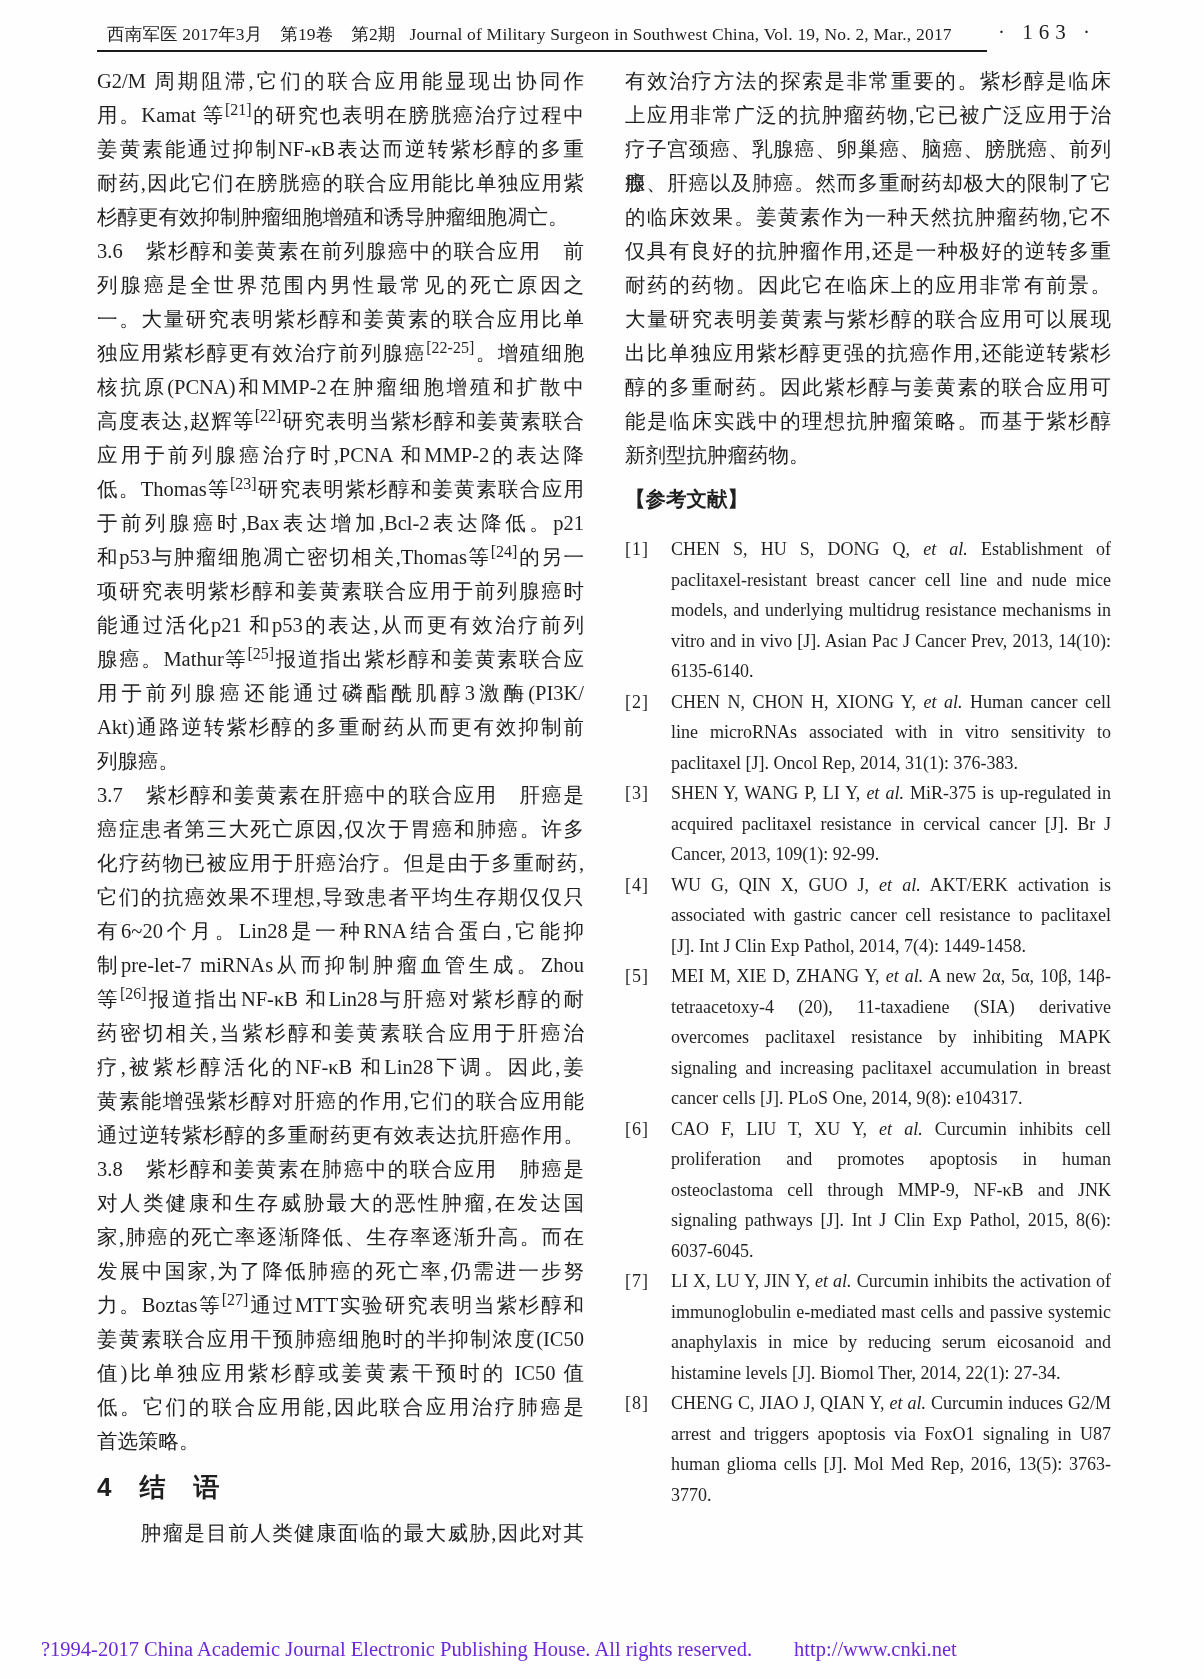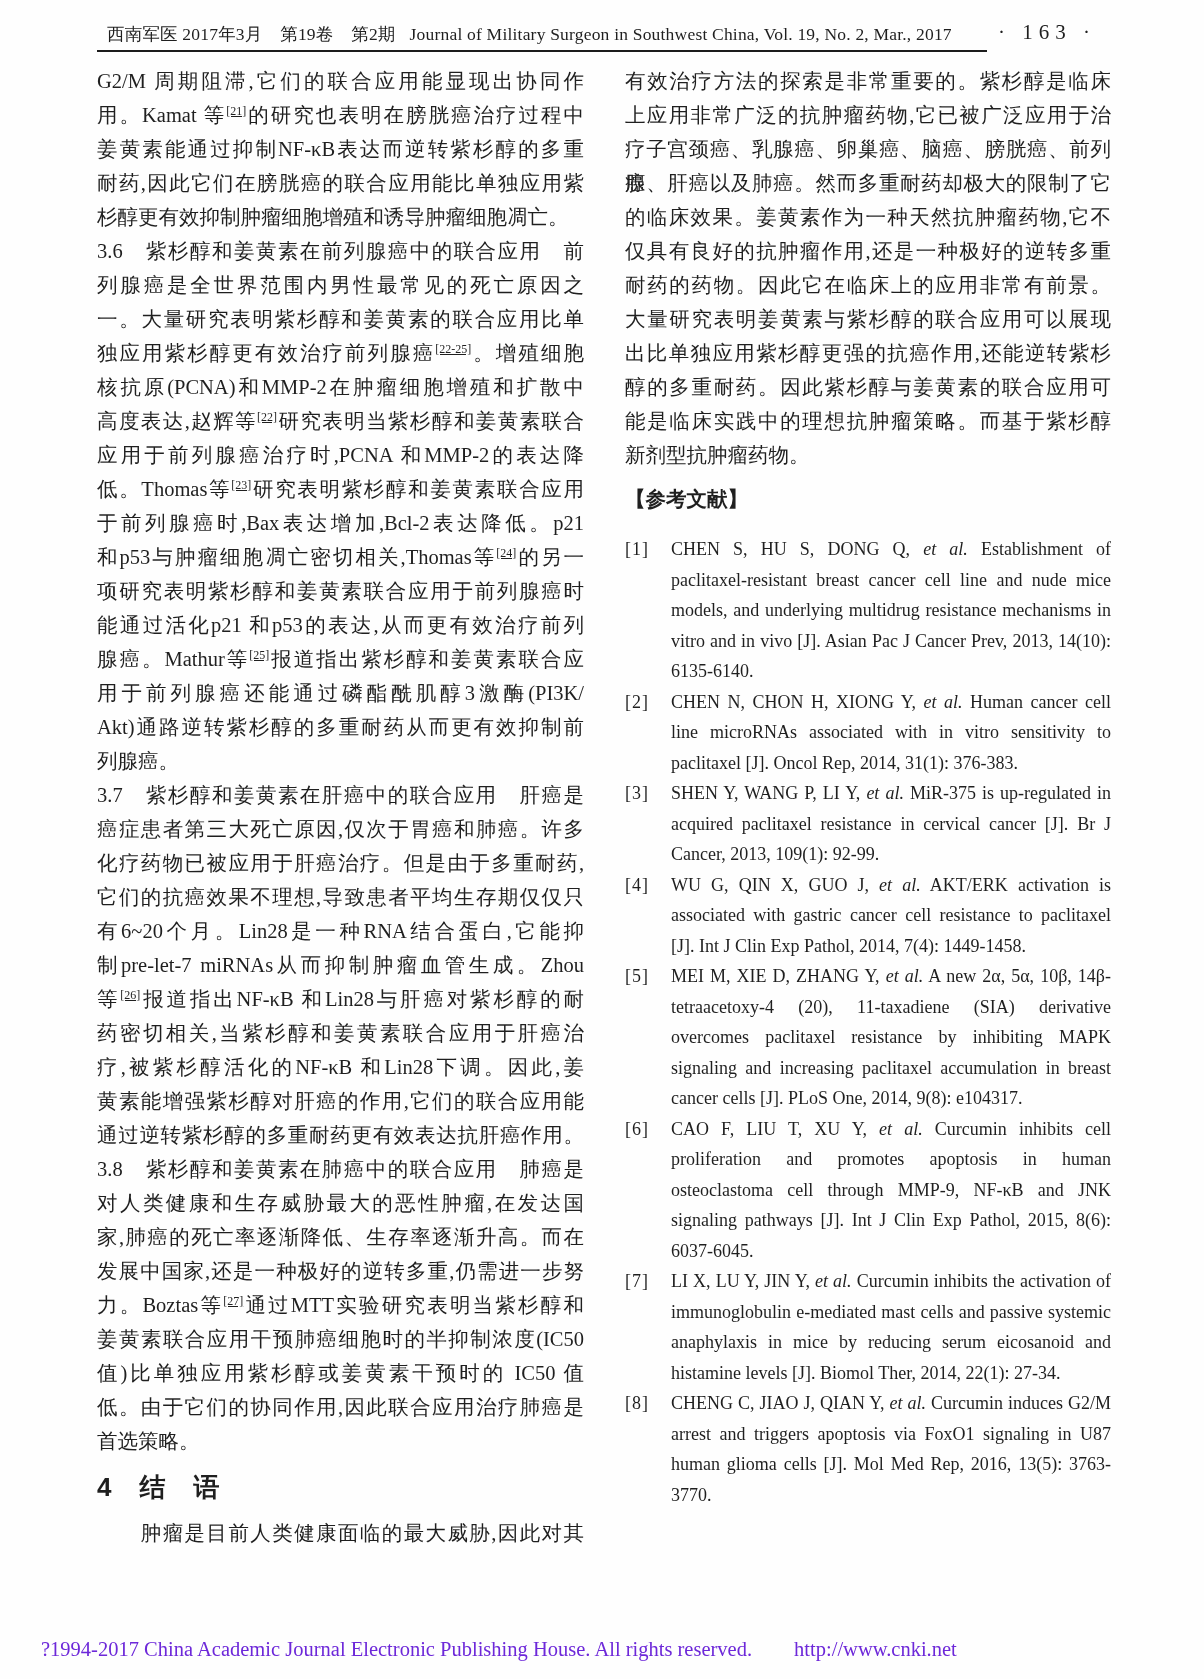--- a/index.html
+++ b/index.html
@@ -41,21 +41,21 @@
     font-size: 20.5px;
     line-height: 34px;
     height: 34px;
     text-align: justify;
     text-align-last: left;
     text-justify: inter-character;
     white-space: nowrap;
     overflow: visible;
   }
   .line.stretch { text-align-last: justify; white-space: normal; }
-  sup { font-size: 12px; line-height: 0; vertical-align: 7px; letter-spacing: 0; text-decoration: underline; }
+  sup { font-size: 16px; line-height: 0; vertical-align: 7px; letter-spacing: 0; }
   .section-heading {
     font-family: "Liberation Sans", "DejaVu Sans", sans-serif;
     font-weight: bold;
     font-size: 26px;
     line-height: 26px;
     margin: 16px 0 16px 0;
     letter-spacing: 1px;
   }
   .refs-heading {
     font-family: Liberation Sans, sans-serif;
@@ -135,25 +135,25 @@
         <div class="line stretch">等<sup>[26]</sup>报道指出NF-κB 和Lin28与肝癌对紫杉醇的耐</div>
         <div class="line stretch">药密切相关,当紫杉醇和姜黄素联合应用于肝癌治</div>
         <div class="line stretch">疗,被紫杉醇活化的NF-κB 和Lin28下调。因此,姜</div>
         <div class="line stretch">黄素能增强紫杉醇对肝癌的作用,它们的联合应用能</div>
         <div class="line stretch">通过逆转紫杉醇的多重耐药更有效表达抗肝癌作用。</div>
       </div>
       <div class="para">
         <div class="line stretch">3.8　紫杉醇和姜黄素在肺癌中的联合应用　肺癌是</div>
         <div class="line stretch">对人类健康和生存威胁最大的恶性肿瘤,在发达国</div>
         <div class="line stretch">家,肺癌的死亡率逐渐降低、生存率逐渐升高。而在</div>
-        <div class="line stretch">发展中国家,还是一种极好的逆转多重,仍需进一步努</div>
+        <div class="line stretch">发展中国家,为了降低肺癌的死亡率,仍需进一步努</div>
         <div class="line stretch">力。Boztas等<sup>[27]</sup>通过MTT实验研究表明当紫杉醇和</div>
         <div class="line stretch">姜黄素联合应用干预肺癌细胞时的半抑制浓度(IC50</div>
         <div class="line stretch">值)比单独应用紫杉醇或姜黄素干预时的 IC50 值</div>
-        <div class="line stretch">低。由于它们的协同作用,因此联合应用治疗肺癌是</div>
+        <div class="line stretch">低。它们的联合应用能,因此联合应用治疗肺癌是</div>
         <div class="line">首选策略。</div>
       </div>
       <div class="section-heading">4　结　语</div>
       <div class="para">
         <div class="line stretch">　　肿瘤是目前人类健康面临的最大威胁,因此对其</div>
       </div>
     </div>
 
   <div class="col col-right" id="col-right">
       <div class="para">

